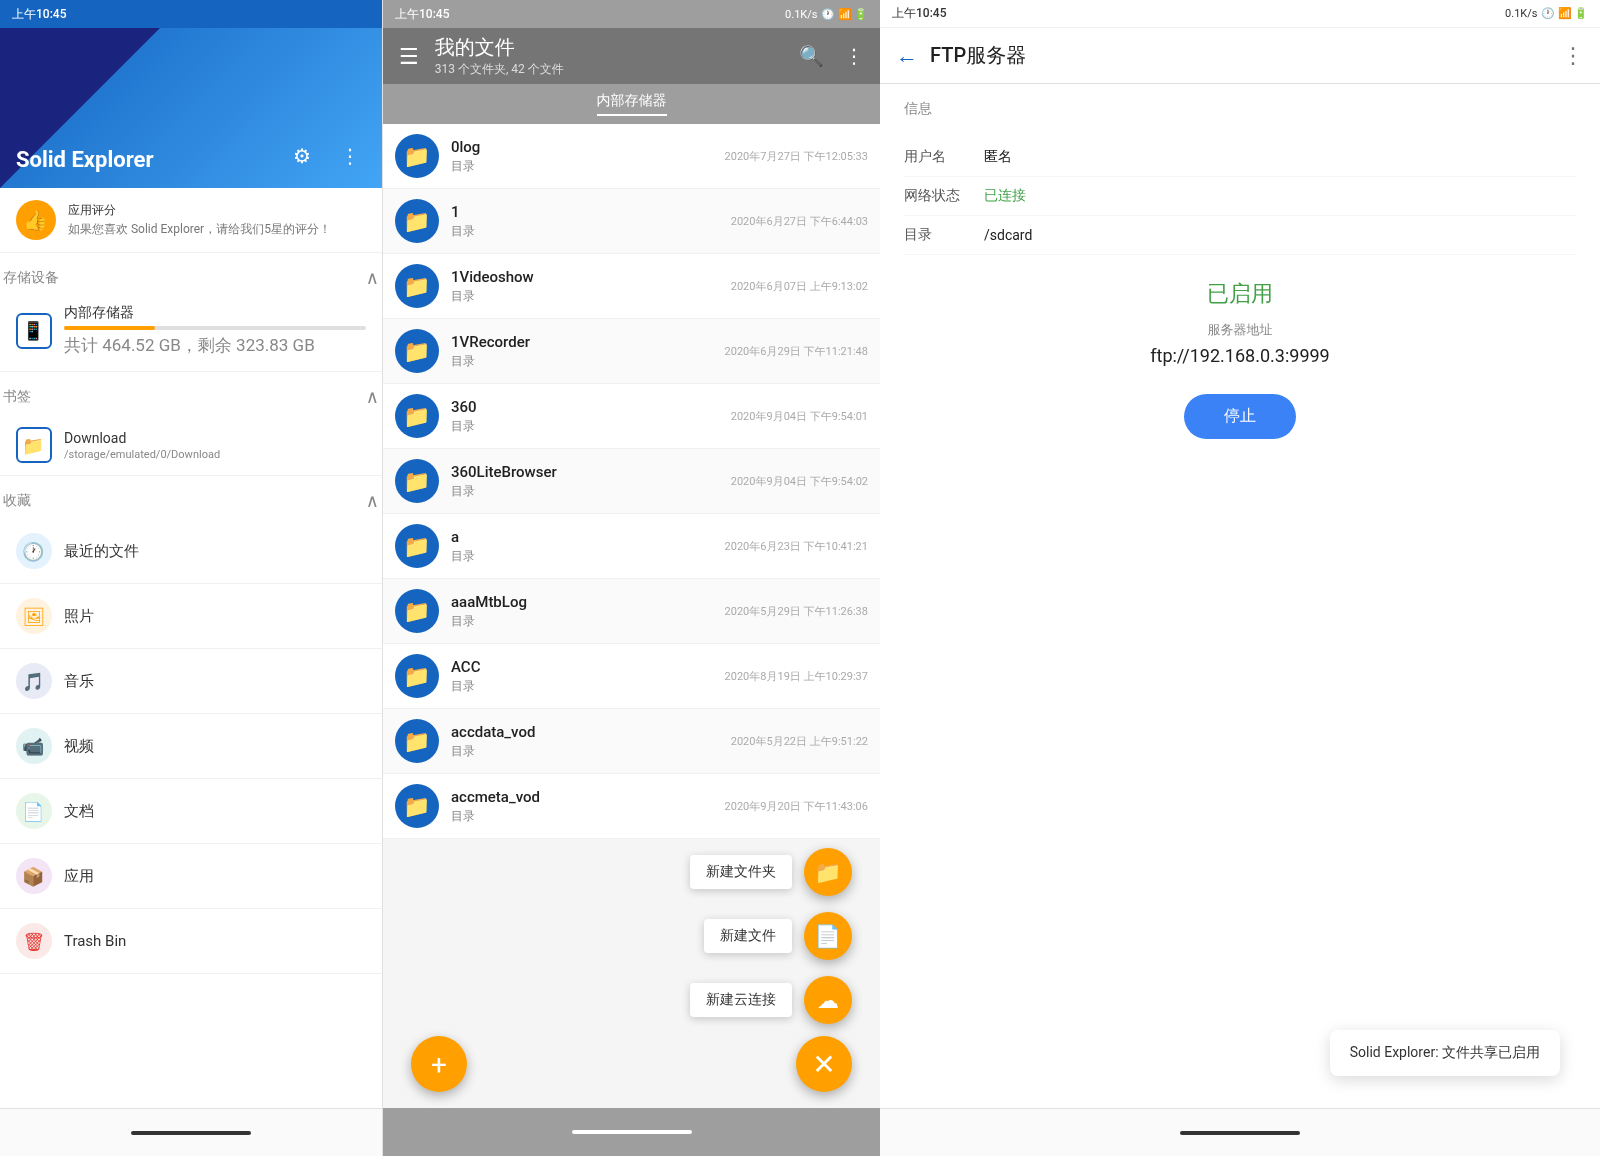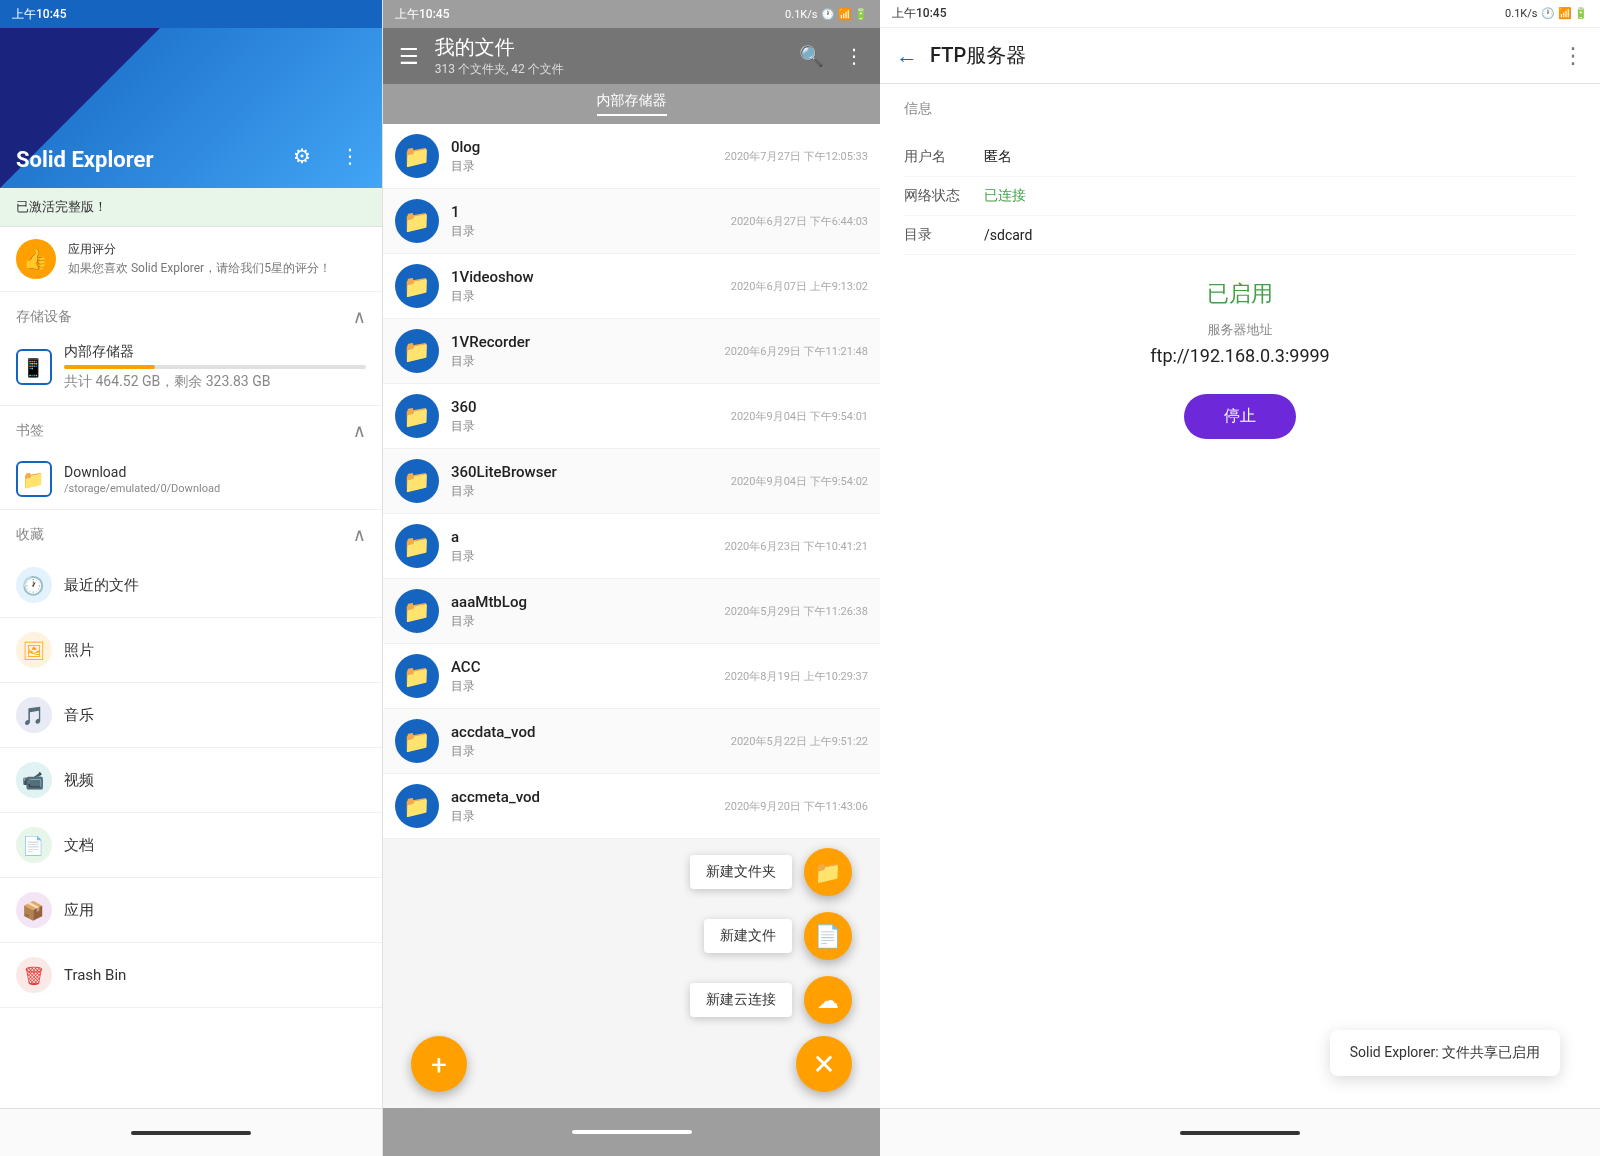--- a/index.html
+++ b/index.html
@@ -75,21 +75,21 @@
       display: flex; align-items: center; justify-content: center;
       color: #fff;
       font-size: 20px;
       margin-right: 12px;
       flex-shrink: 0;
     }
     .rate-text { font-size: 12px; font-weight: 500; color: #333; }
     .rate-sub { font-size: 12px; color: #777; margin-top: 2px; }
     .section-header {
       display: flex; align-items: center; justify-content: space-between;
-      padding: 14px 16px 8px;
+      padding: 14px 3px 8px;
     }
     .section-title { font-size: 14px; color: #888; font-weight: 500; }
     .chevron { font-size: 18px; color: #888; cursor: pointer; }
     .storage-item {
       display: flex; align-items: center;
       padding: 8px 16px 14px;
       border-bottom: 1px solid #f0f0f0;
     }
     .storage-icon {
       width: 36px; height: 36px;
@@ -106,21 +106,21 @@
     .storage-bar {
       height: 4px; background: #e0e0e0;
       border-radius: 2px; margin: 4px 0;
       width: 100%;
     }
     .storage-bar-fill {
       height: 100%; background: #ffa000;
       border-radius: 2px;
       width: 30%;
     }
-    .storage-sub { font-size: 14px; color: #888; }
+    .storage-sub { font-size: 17px; color: #888; }
     .bookmark-item {
       display: flex; align-items: center;
       padding: 12px 16px;
       border-bottom: 1px solid #f0f0f0;
     }
     .bm-icon {
       width: 36px; height: 36px;
       border: 2px solid #1565c0;
       border-radius: 6px;
       display: flex; align-items: center; justify-content: center;
@@ -331,21 +331,21 @@
       font-size: 22px;
       color: #43a047;
       font-weight: 500;
       margin-bottom: 12px;
     }
     .server-addr-label { text-align: center; font-size: 13px; color: #888; margin-bottom: 6px; }
     .server-addr { text-align: center; font-size: 18px; color: #212121; font-weight: 400; margin-bottom: 28px; }
     .stop-btn {
       display: block;
       margin: 0 auto;
-      background: #6d28d9;
+      background: #3b82f6;
       color: #fff;
       border: none;
       border-radius: 24px;
       padding: 12px 40px;
       font-size: 16px;
       cursor: pointer;
       font-weight: 500;
     }
     .toast {
       position: absolute;
@@ -379,23 +379,20 @@
     <div class="left-header-triangle"></div>
     <span class="left-header-title">Solid Explorer</span>
     <div class="left-header-icons">
       <div class="icon-btn">⚙</div>
       <div class="icon-btn">⋮</div>
     </div>
   </div>
 
   <div class="left-body">
 
-    <div class="activated-bar">
-      <span>已激活完整版！</span>
-    </div>
 
     <div class="rate-item">
       <div class="rate-icon">👍</div>
       <div>
         <div class="rate-text">应用评分</div>
         <div class="rate-sub">如果您喜欢 Solid Explorer，请给我们5星的评分！</div>
       </div>
     </div>
 
     <div class="section-header">

